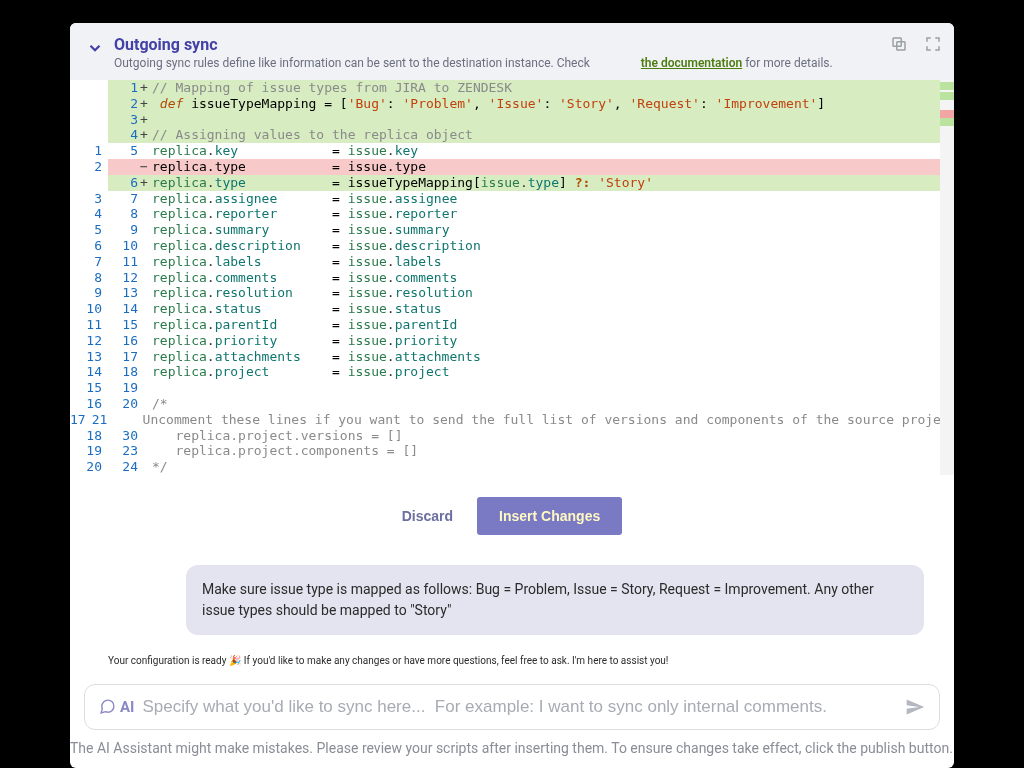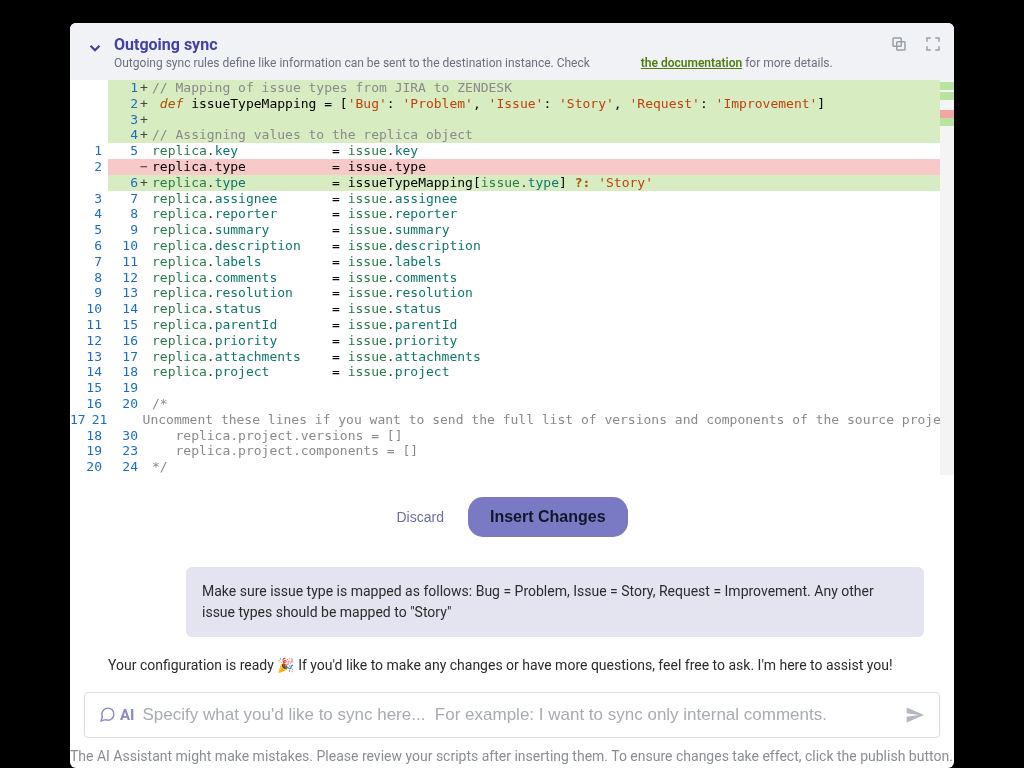--- a/index.html
+++ b/index.html
@@ -113,61 +113,61 @@
   .mm-r { background: #f2a5a5; }
 
   .actions {
     display: flex;
     justify-content: center;
     gap: 24px;
     padding: 22px 0 18px 0;
   }
   .btn-discard {
     color: #6b6fa0;
-    font-weight: 400;
+    font-weight: 700;
     font-size: 14px;
     background: none;
     border: none;
     cursor: pointer;
   }
   .btn-insert {
     background: #7a79c4;
-    color: #0f172a;
+    color: #fef9c3;
     border: none;
-    border-radius: 15px;
+    border-radius: 3px;
     padding: 11px 22px;
     font-weight: 700;
-    font-size: 16px;
+    font-size: 14px;
     cursor: pointer;
   }
 
   .chat {
     padding: 12px 30px 4px 30px;
     display: flex;
     flex-direction: column;
     gap: 14px;
   }
   .bubble-user {
     background: #e4e4f0;
-    border-radius: 6px;
+    border-radius: 12px;
     padding: 14px 16px;
     font-size: 14px;
     color: #2b2b2b;
     margin-left: 86px;
     line-height: 1.5;
   }
   .bubble-ai {
-    font-size: 14px;
+    font-size: 10px;
     color: #2b2b2b;
     padding: 4px 8px;
     line-height: 1.5;
   }
   .input-row {
     border: 1px solid #ddd;
-    border-radius: 4px;
+    border-radius: 11px;
     margin: 8px 14px 2px 14px;
     padding: 12px 14px;
     display: flex;
     align-items: center;
     gap: 8px;
     color: #9aa0a6;
   }
   .ai-tag {
     color: #8a88c8;
     font-weight: 700;

